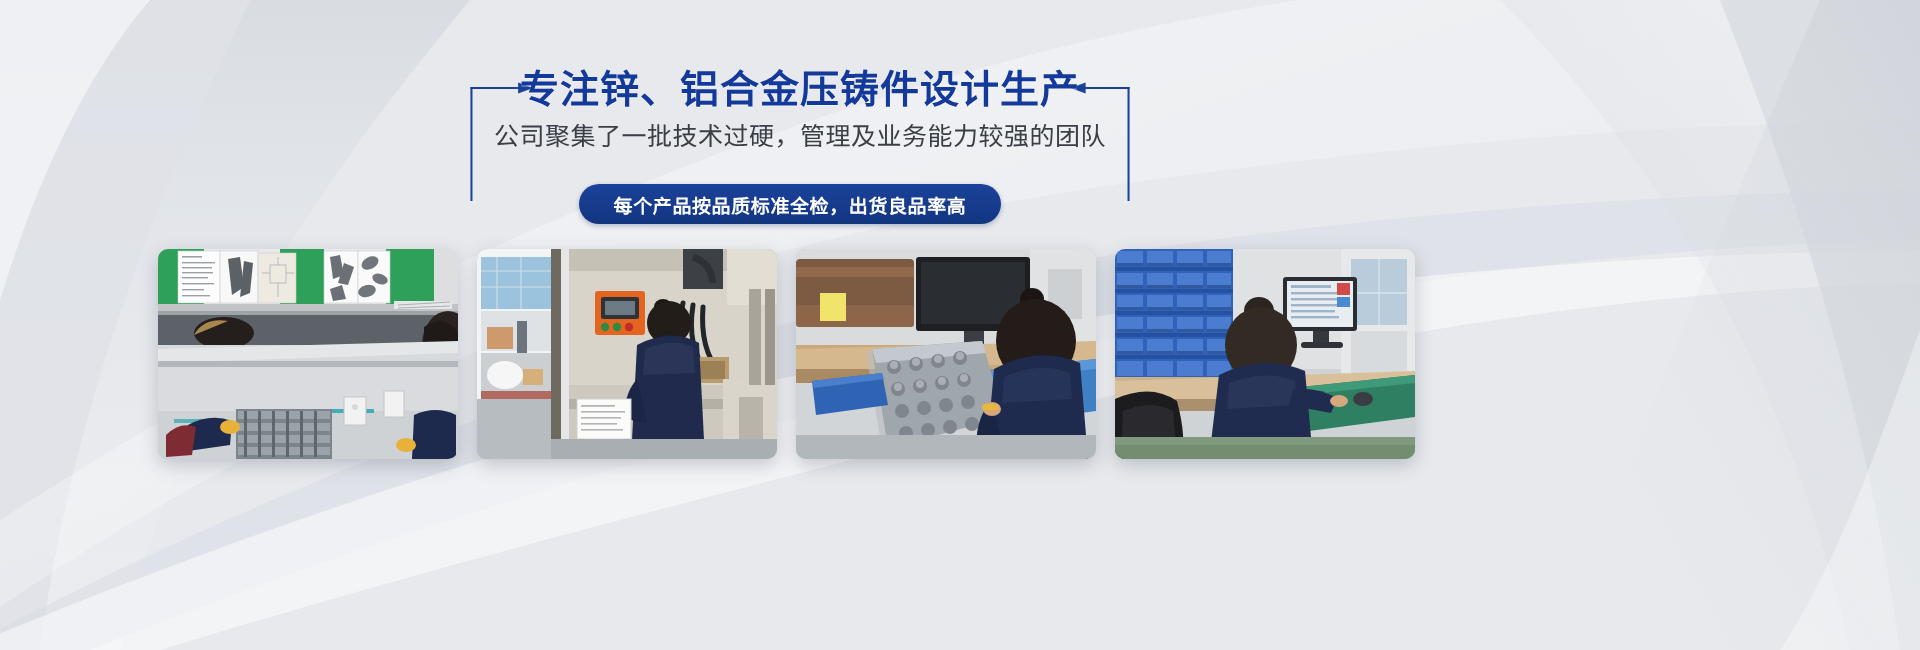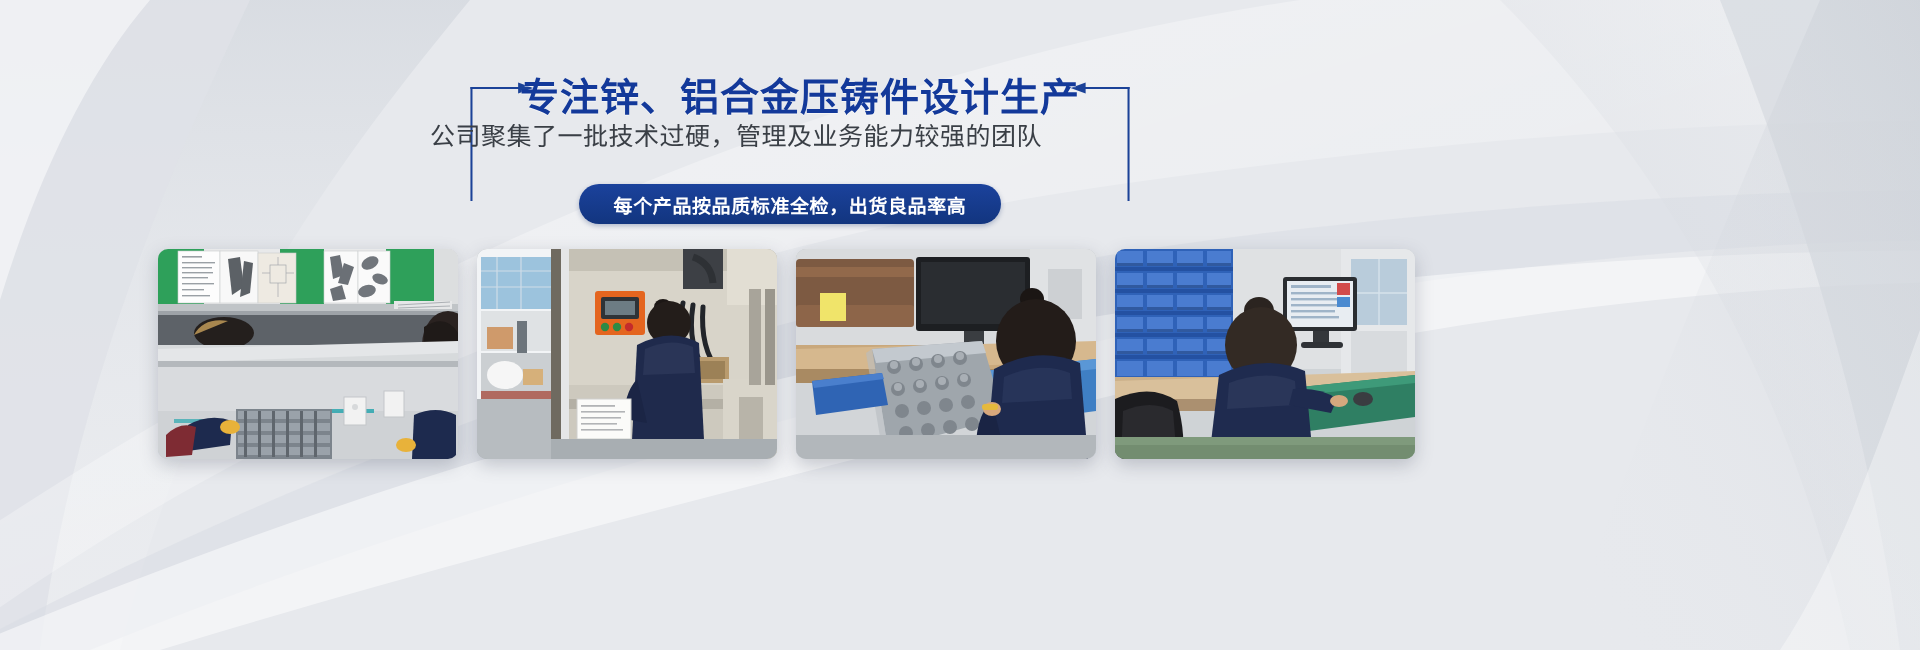--- a/index.html
+++ b/index.html
@@ -23,32 +23,32 @@
   
   .bracket-svg {
     position:absolute; left:430px; top:60px;
     width:740px; height:140px; overflow:visible;
   }
 
   .headline-block {
     position:absolute; left:430px; top:60px; width:740px; height:150px;
   }
   .headline {
-    position:absolute; left:0; top:12px; width:740px;
+    position:absolute; left:0; top:4px; width:740px;
     text-align:center;
     font-size:39px; font-weight:bold;
     letter-spacing:1px;
     color:#13399a;
     line-height:52px;
     text-shadow:0 1px 0 rgba(255,255,255,.5);
     white-space:nowrap;
   }
   .subhead {
     position:absolute; left:0; top:55px; width:740px;
-    text-align:left;
+    text-align:center;
     font-size:25px; font-weight:normal;
     letter-spacing:.5px;
     color:#3a3f46;
     line-height:42px;
     white-space:nowrap;
   }
 
   
   .pill {
     position:absolute; left:579px; top:167px;

